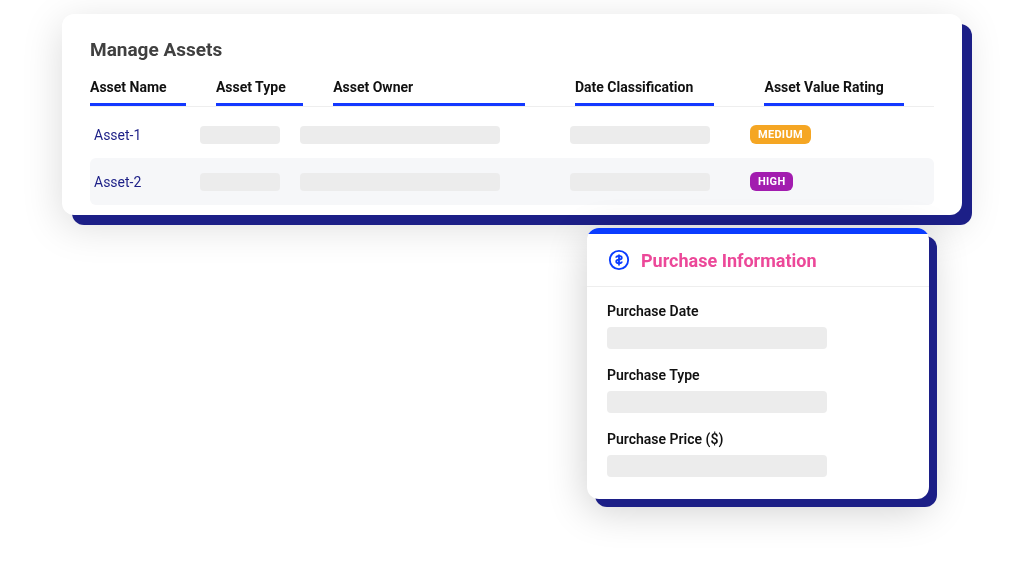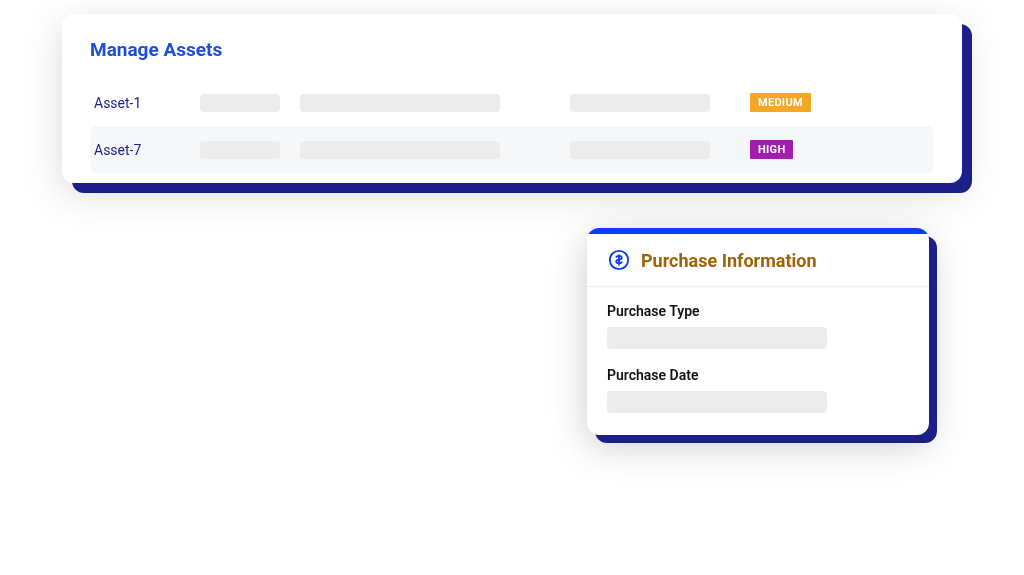--- a/index.html
+++ b/index.html
@@ -16,21 +16,21 @@
     top: 14px;
     width: 900px;
     background: #fff;
     border-radius: 12px;
     box-shadow: 10px 10px 0 0 #1c1f87, 0 10px 40px rgba(0,0,0,0.15);
     padding: 24px 28px 10px 28px;
   }
   .page-title {
     font-size: 19px;
     font-weight: 700;
-    color: #1d4ed8;
+    color: #404040;
     margin-bottom: 18px;
   }
   .table-header {
     display: flex;
     border-bottom: 1px solid #eee;
     margin-bottom: 4px;
   }
   .th {
     font-size: 14px;
     font-weight: 700;
@@ -68,21 +68,21 @@
   }
   .skeleton.w80 { width: 80px; }
   .skeleton.w200 { width: 200px; }
   .skeleton.w140 { width: 140px; }
   .badge {
     display: inline-block;
     font-size: 11px;
     font-weight: 700;
     color: #fff;
     padding: 3px 8px;
-    border-radius: 1px;
+    border-radius: 6px;
     letter-spacing: 0.3px;
   }
   .badge.medium { background: #f5a623; }
   .badge.high { background: #a21caf; }
 
   .popup-card {
     position: absolute;
     left: 587px;
     top: 228px;
     width: 342px;
@@ -105,21 +105,21 @@
   .popup-header-icon {
     width: 24px;
     height: 24px;
     display: flex;
     align-items: center;
     justify-content: center;
   }
   .popup-title {
     font-size: 18px;
     font-weight: 700;
-    color: #a16207;
+    color: #ec4899;
   }
   .popup-body {
     padding: 16px 20px 22px 20px;
   }
   .form-group { margin-bottom: 18px; }
   .form-group:last-child { margin-bottom: 0; }
   .form-label {
     font-size: 14px;
     font-weight: 600;
     color: #111;
@@ -132,39 +132,48 @@
     background: #ececec;
     border-radius: 4px;
   }
 </style>
 </head>
 <body>
 
 <div class="main-card">
   <h2 class="page-title">Manage Assets</h2>
 
+  <div class="table-header">
+    <div class="th col-name">Asset Name</div>
+    <div class="th col-type">Asset Type</div>
+    <div class="th col-owner">Asset Owner</div>
+    <div class="col-gap1"></div>
+    <div class="th col-date">Date Classification</div>
+    <div class="col-gap2"></div>
+    <div class="th col-rating">Asset Value Rating</div>
+  </div>
 
   <div class="table-row">
     <div class="td td-name">Asset-1</div>
     <div class="td td-type">
         <span class="skeleton w80"></span>
       </div>
     <div class="td td-owner">
         <span class="skeleton w200"></span>
       </div>
     <div class="td td-gap1"></div>
     <div class="td td-date">
         <span class="skeleton w140"></span>
       </div>
     <div class="td td-gap2"></div>
     <div class="td td-rating"><span class="badge medium">MEDIUM</span></div>
   </div>
 
   <div class="table-row alt">
-    <div class="td td-name">Asset-7</div>
+    <div class="td td-name">Asset-2</div>
     <div class="td td-type">
         <span class="skeleton w80"></span>
       </div>
     <div class="td td-owner">
         <span class="skeleton w200"></span>
       </div>
     <div class="td td-gap1"></div>
     <div class="td td-date">
         <span class="skeleton w140"></span>
       </div>
@@ -180,21 +189,25 @@
     <span class="popup-header-icon">
       <svg width="22" height="22" viewBox="0 0 24 24" fill="none" stroke="#0a3cff" stroke-width="2">
         <circle cx="12" cy="12" r="10"></circle>
         <path d="M12 6v12M9 9.5c0-1.1 1.3-2 3-2s3 .9 3 2c0 1.1-1.3 2-3 2s-3 .9-3 2c0 1.1 1.3 2 3 2s3-.9 3-2"></path>
       </svg>
     </span>
     <div class="popup-title">Purchase Information</div>
   </div>
   <div class="popup-body">
     <div class="form-group">
+      <label class="form-label">Purchase Date</label>
+      <div class="form-input-skeleton"></div>
+    </div>
+    <div class="form-group">
       <label class="form-label">Purchase Type</label>
       <div class="form-input-skeleton"></div>
     </div>
     <div class="form-group">
-      <label class="form-label">Purchase Date</label>
+      <label class="form-label">Purchase Price ($)</label>
       <div class="form-input-skeleton"></div>
     </div>
   </div>
 </div>
 
 </body></html>

